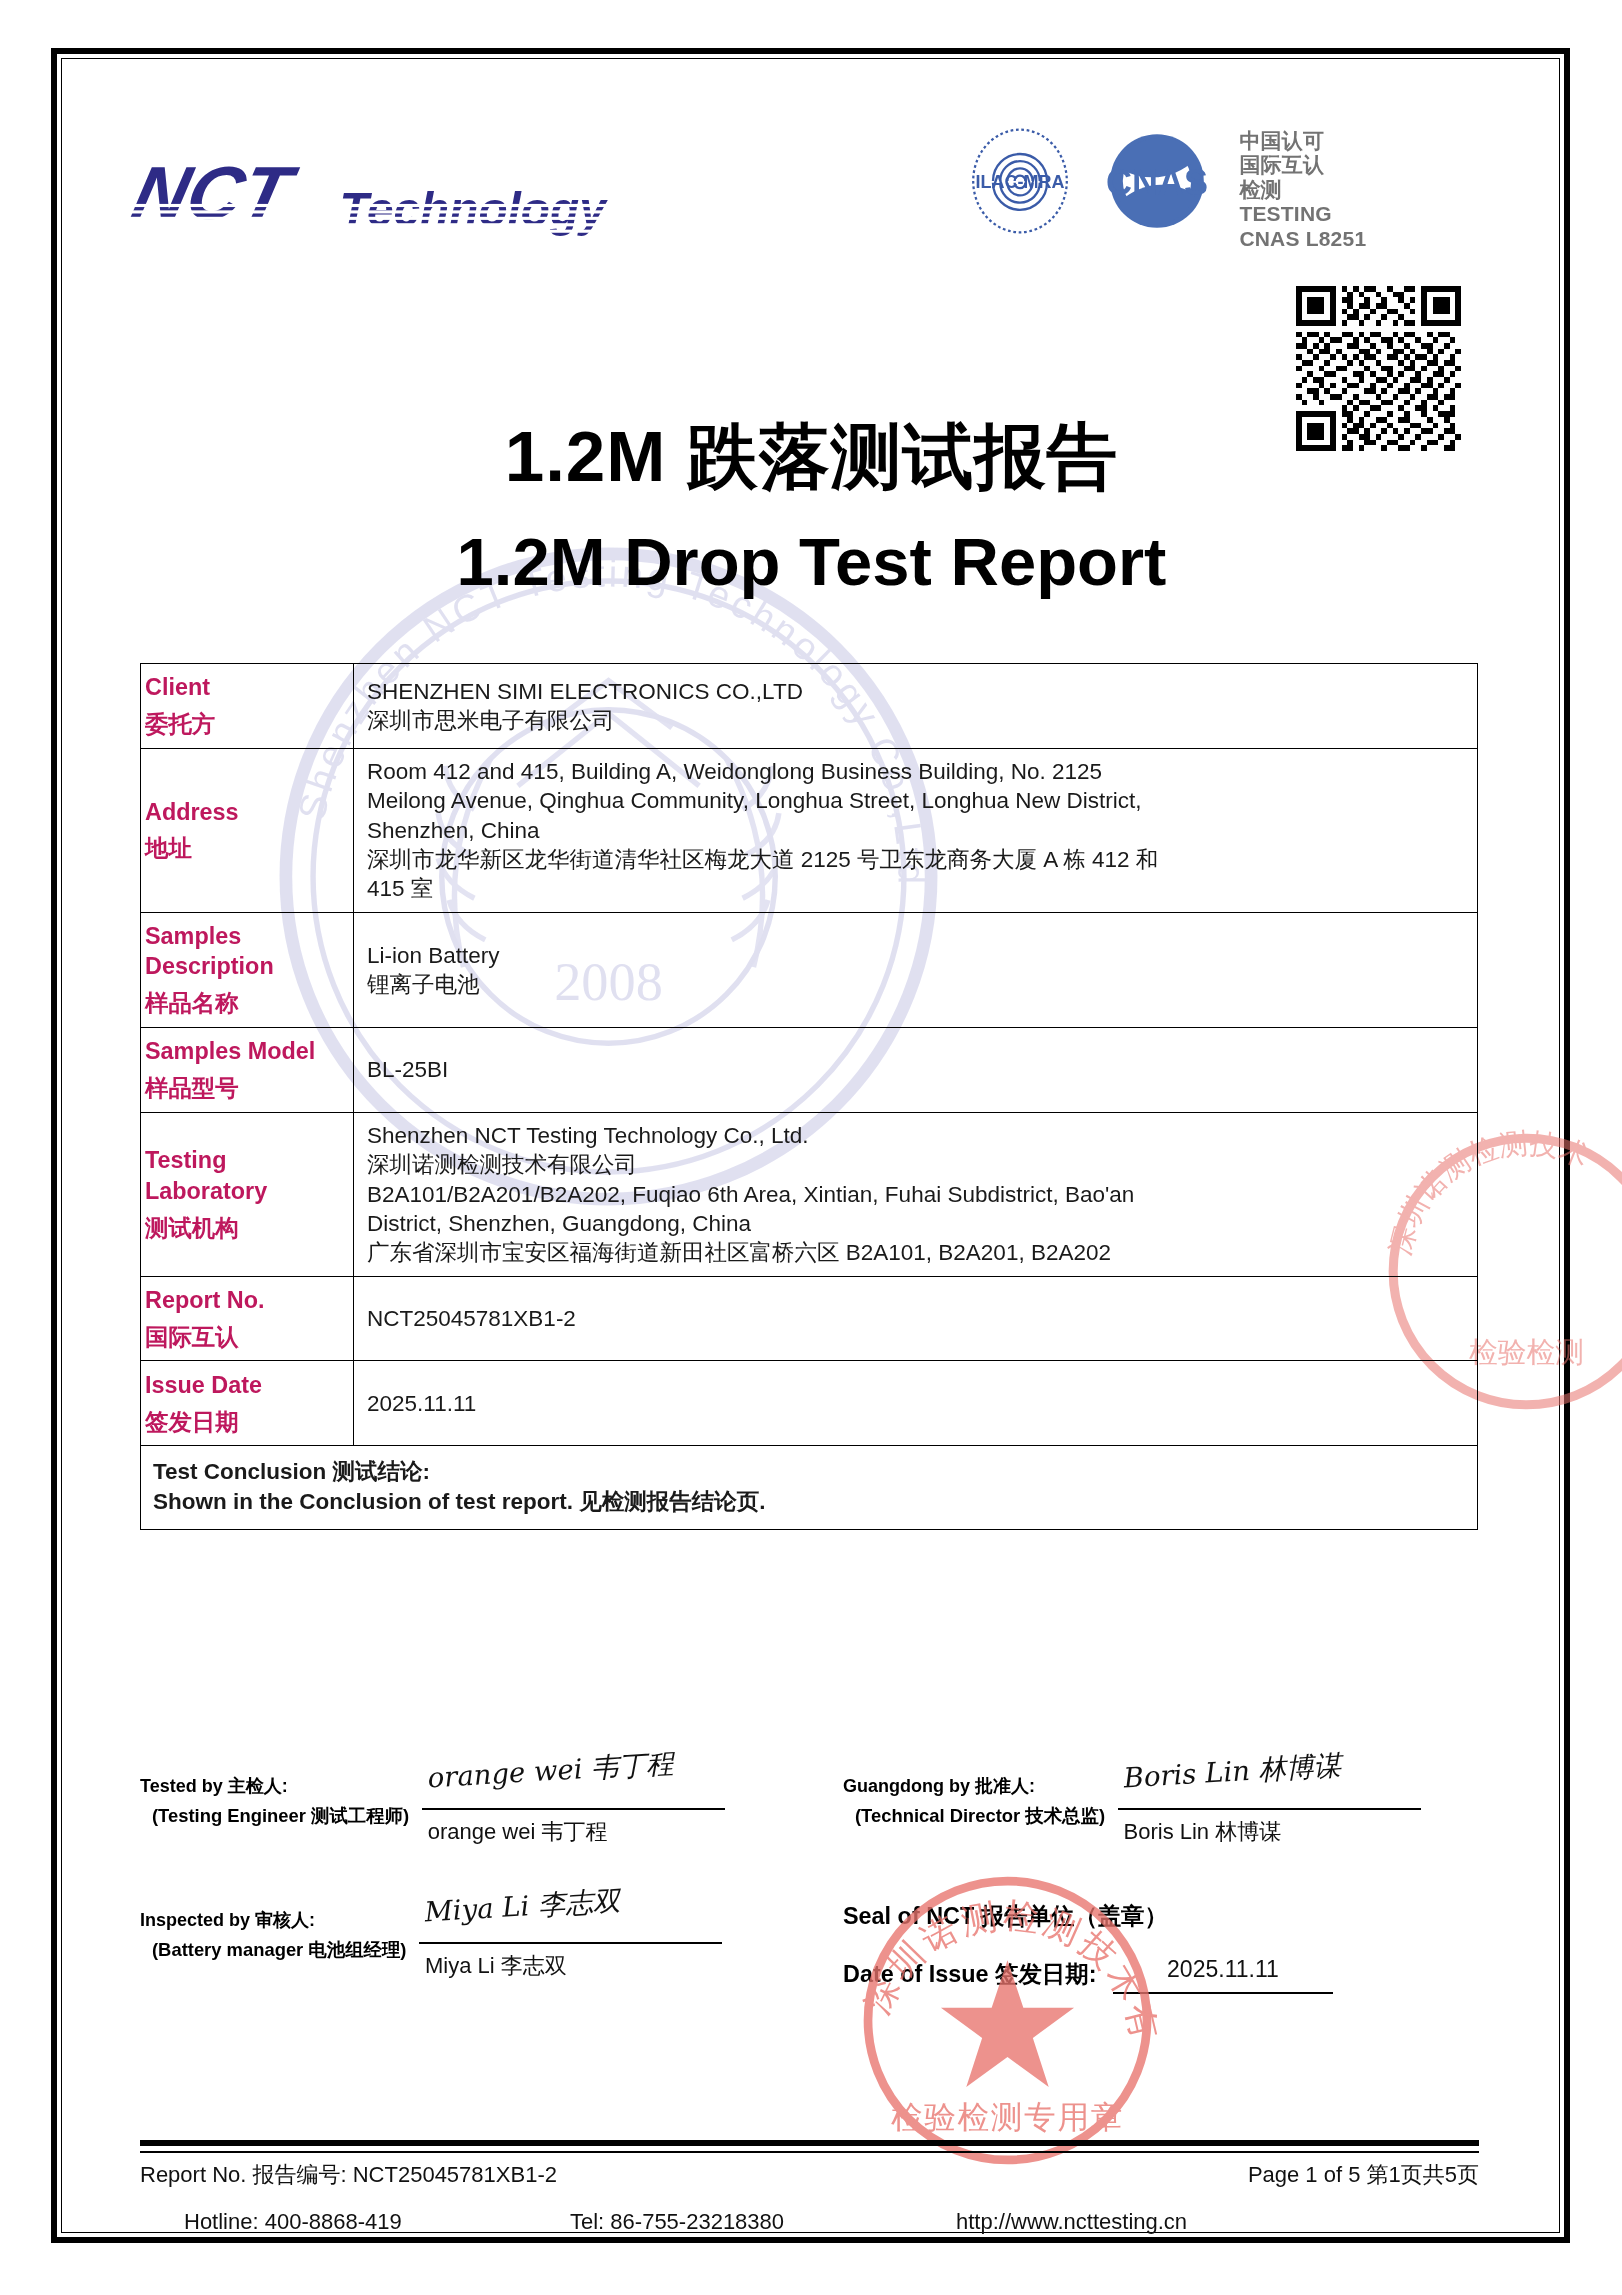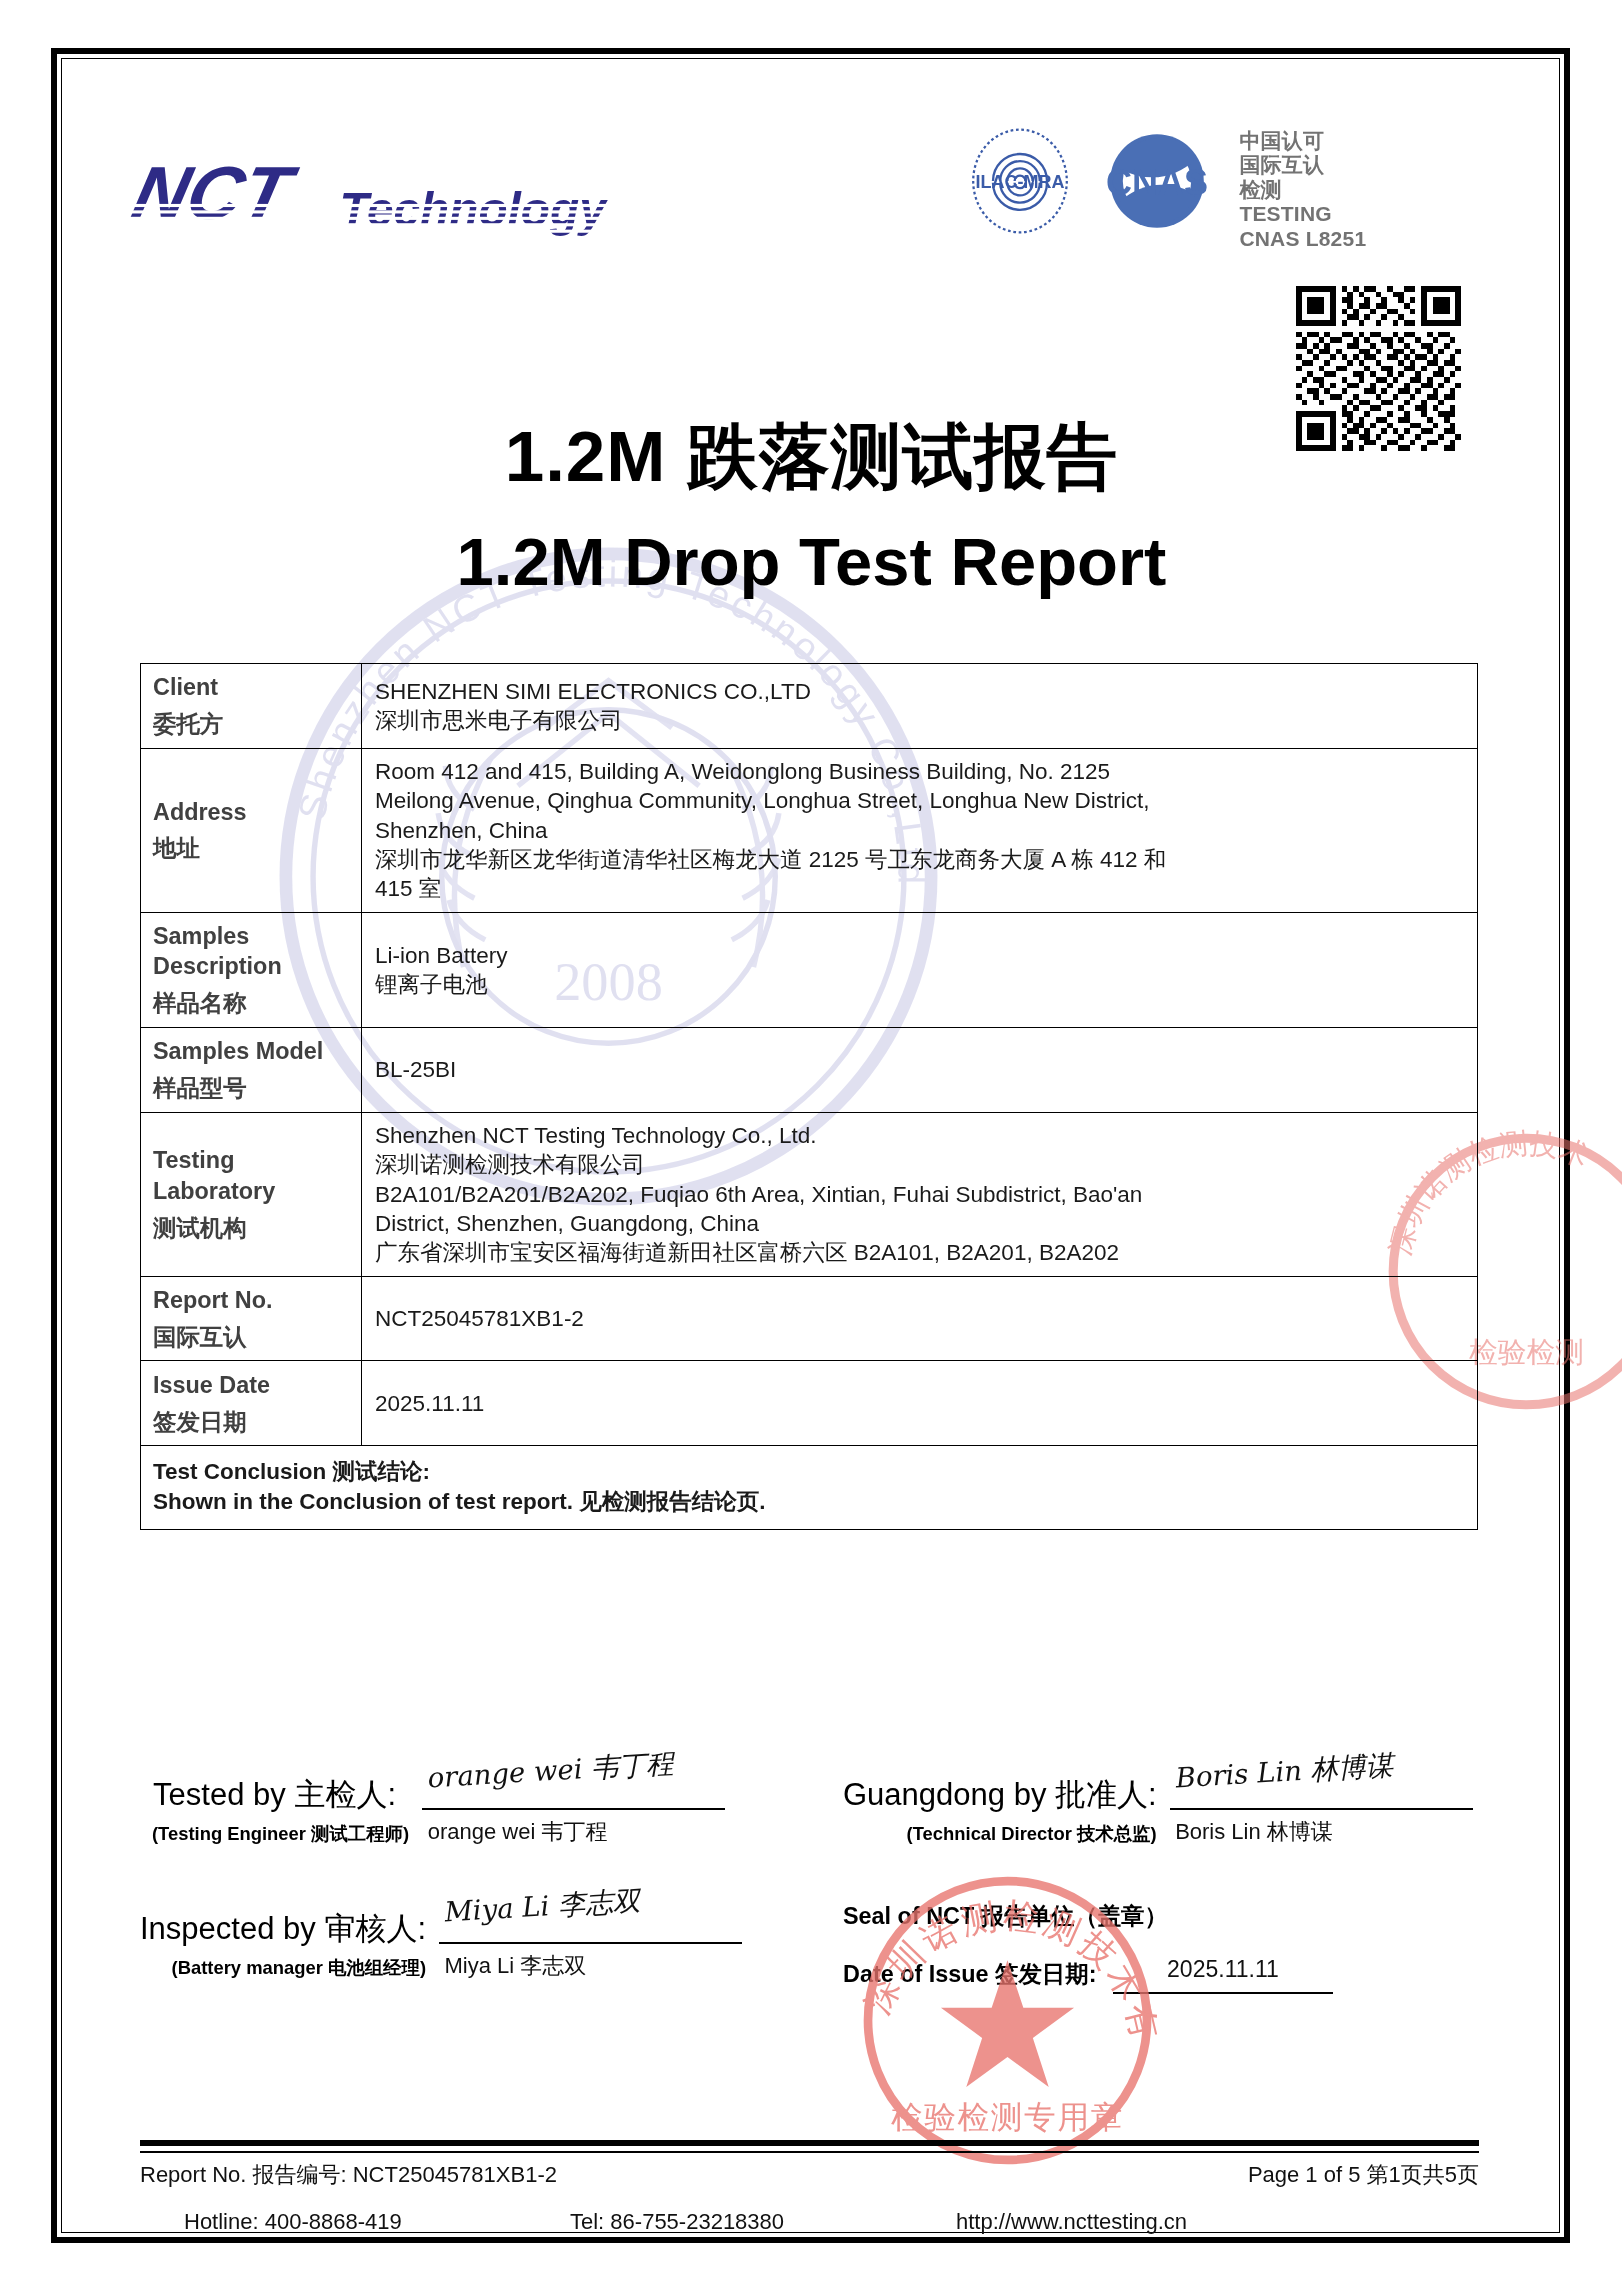--- a/index.html
+++ b/index.html
@@ -132,22 +132,22 @@
     vertical-align: middle;
     font-size: 22.5px;
     line-height: 1.30;
     color: #1a1a1a;
     background: transparent;
   }
   .info-table td.label {
     width: 198px;
     font-weight: bold;
     font-size: 23.4px;
-    color: #404040;
-    padding-left: 12px;
+    color: #be185d;
+    padding-left: 4px;
   }
   .info-table td.label .cn {
     font-weight: bold;
     display: block;
     margin-top: 6.4px;
   }
   .info-table td.value { padding-left: 13px; }
   .info-table td.value .ln { display: block; }
   .conclusion-cell {
     font-weight: bold;
@@ -166,25 +166,25 @@
   }
   .sig-row {
     display: flex;
     align-items: flex-start;
     margin-bottom: 48px;
   }
   .sig-cell { display: flex; align-items: flex-start; }
   .sig-cell.left { width: 703px; }
   .sig-labels { padding-top: 13px; }
   .sig-title {
-    font-size: 31px;
-    font-weight: normal;
+    font-size: 18px;
+    font-weight: bold;
     color: #000;
     white-space: nowrap;
-    text-align: center;
+    text-align: left;
   }
   .sig-sub {
     font-size: 18.4px;
     font-weight: bold;
     color: #000;
     white-space: nowrap;
     margin-top: 4.6px;
     text-align: right;
     margin-left: 12px;
   }

